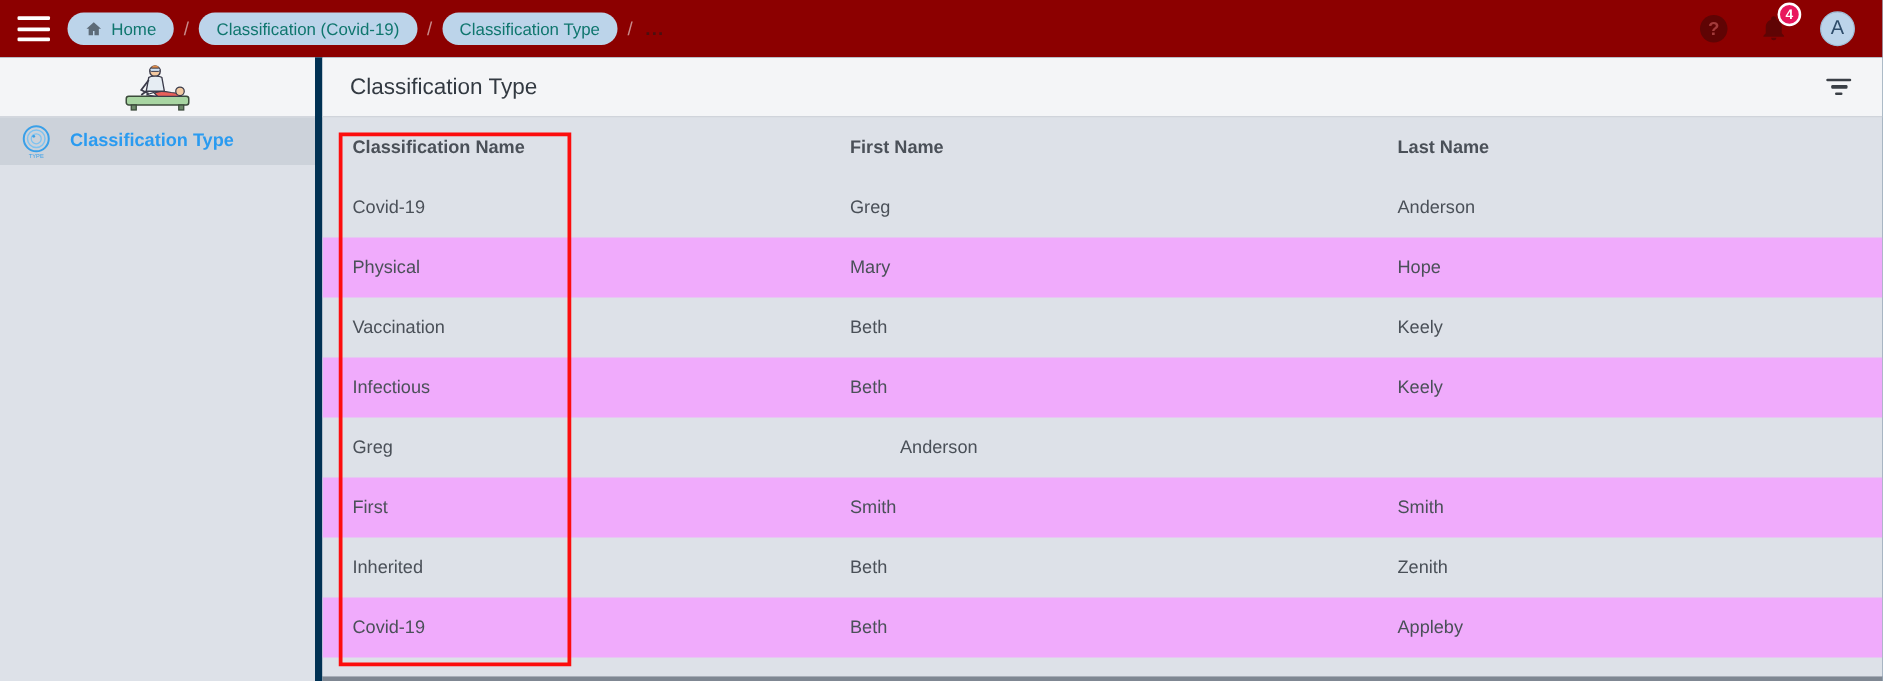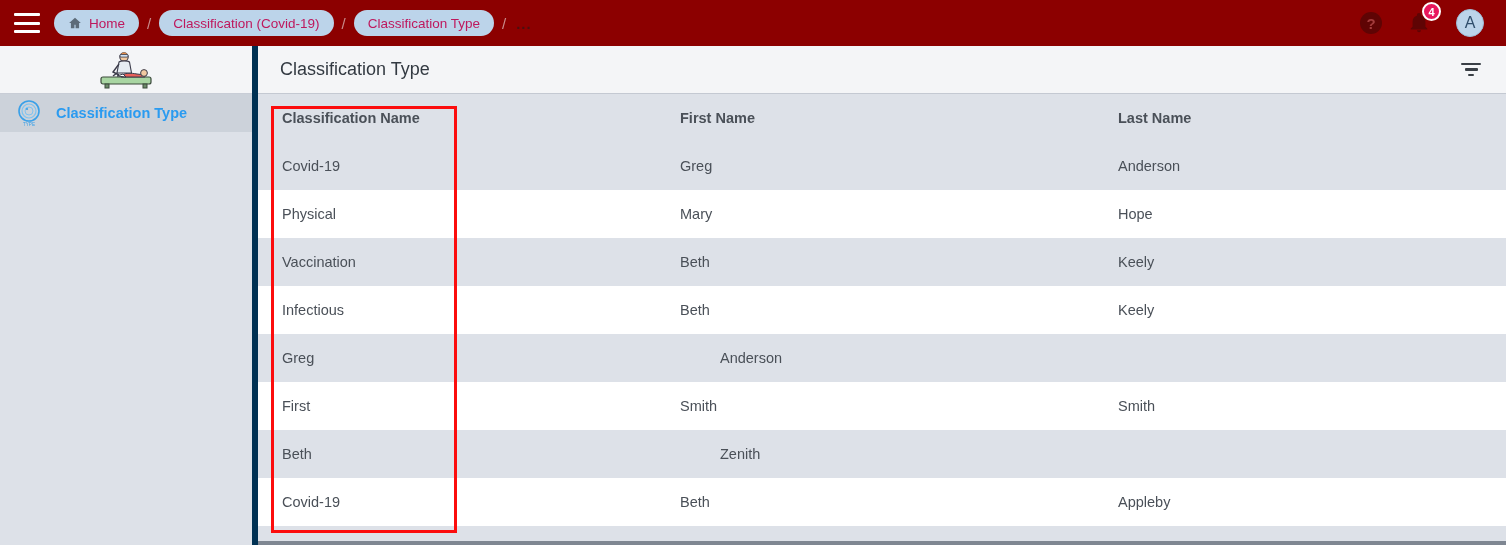--- a/index.html
+++ b/index.html
@@ -27,21 +27,21 @@
   .hamburger {
     width: 26px; height: 20px;
     display: flex; flex-direction: column; justify-content: space-between;
     cursor: pointer; margin-right: 14px;
   }
   .hamburger span {
     display: block; height: 3px; width: 26px; background: #ffffff; border-radius: 1px;
   }
   .crumbs { display: flex; align-items: center; gap: 0; }
   .crumb-pill {
-    background: #bcd4ea; color: #be185d;
+    background: #bcd4ea; color: #0f766e;
     border-radius: 14px; height: 26px;
     display: flex; align-items: center;
     padding: 0 14px; font-size: 13.5px;
     cursor: pointer; white-space: nowrap;
   }
   .crumb-pill .home-ico {
     margin-right: 7px; display: inline-flex; align-items: center;
   }
   .crumb-sep {
     color: #c98c8c; font-size: 15px;
@@ -139,21 +139,21 @@
     flex: 1; overflow: hidden;
     display: flex; flex-direction: column;
     background: #dde1e8;
   }
   .row {
     display: flex; align-items: center;
     height: 48px; flex: 0 0 48px;
     padding: 0 0 0 24px;
   }
   .row.header-row { font-weight: 700; color: #333a42; font-size: 14px; }
-  .row.alt { background: #ffffff; }
+  .row.alt { background: #f0abfc; }
   .cell { font-size: 14.5px; color: #4a5058; }
   .c-class { width: 398px; flex: 0 0 398px; }
   .c-first { width: 412px; flex: 0 0 412px; }
   .c-last  { flex: 1; margin-left: 26px; }
 
   
   .annotation {
     position: absolute;
     left: 271px; top: 106px;
     width: 186px; height: 427px;
@@ -299,20 +299,21 @@
         <div class="row">
           <div class="cell c-first">Greg</div>
           <div class="cell c-last">Anderson</div>
         </div>
         <div class="row alt">
           <div class="cell c-class">First</div>
           <div class="cell c-first">Smith</div>
           <div class="cell c-last">Smith</div>
         </div>
         <div class="row">
+          <div class="cell c-class">Inherited</div>
           <div class="cell c-first">Beth</div>
           <div class="cell c-last">Zenith</div>
         </div>
         <div class="row alt">
           <div class="cell c-class">Covid-19</div>
           <div class="cell c-first">Beth</div>
           <div class="cell c-last">Appleby</div>
         </div>
 
       </div>

